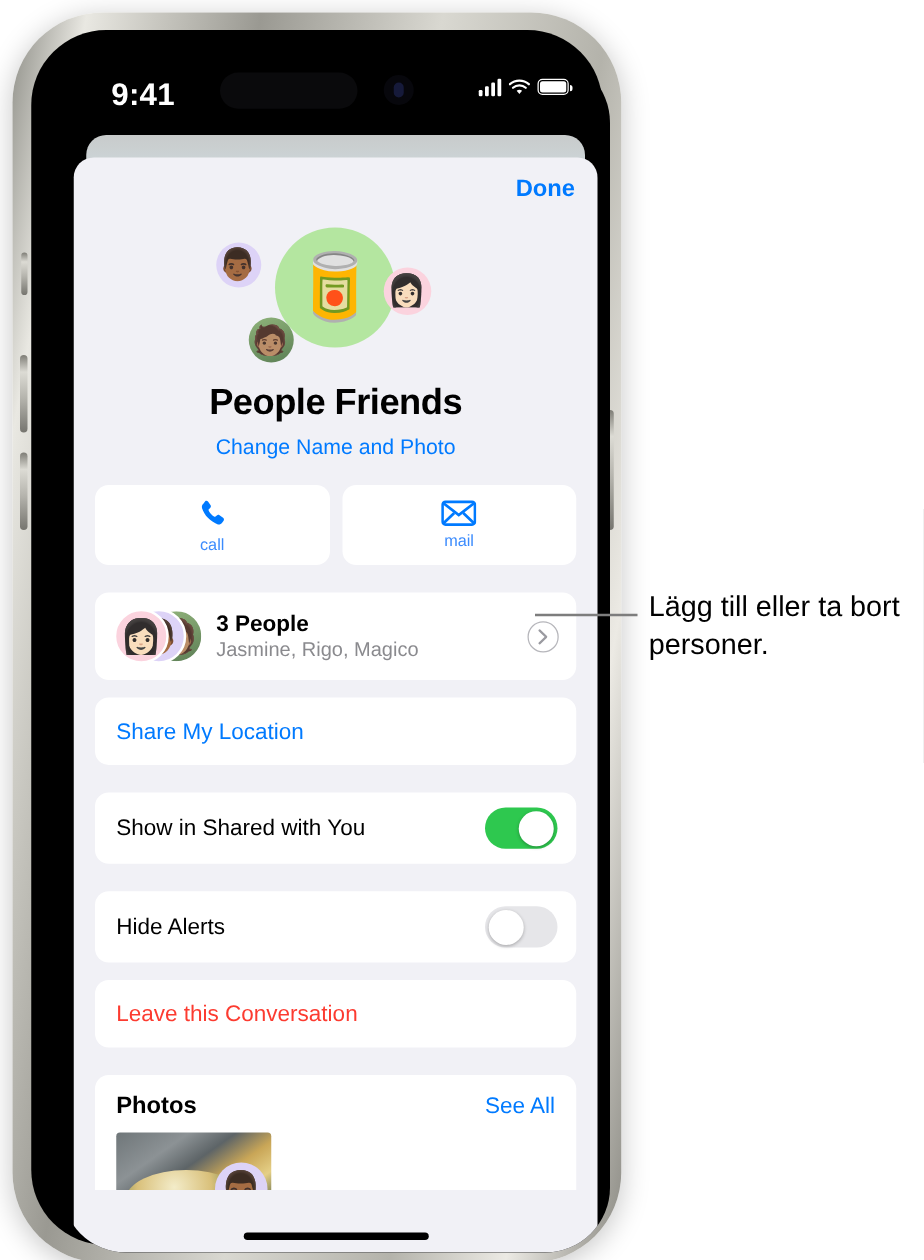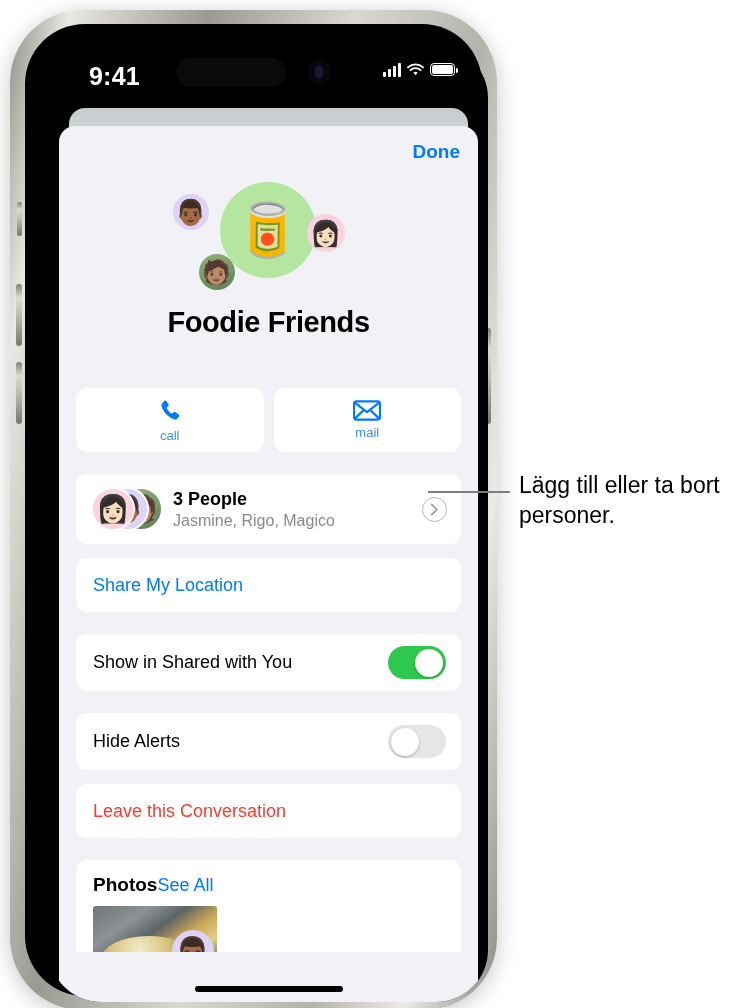--- a/index.html
+++ b/index.html
@@ -203,21 +203,21 @@
     padding: 9px 20px 0 20px; font-size: 14px; color: #8a8a8e; line-height: 1.38;
   }
   .footnote .lm { color: #3b8bfd; cursor: pointer; }
 
   
   .photos-card {
     margin: 0 17px; background: #fff; border-radius: 11px 11px 0 0;
     padding: 14px 0 0 0; height: 92px; overflow: hidden;
   }
   .photos-head {
-    display: flex; align-items: baseline; 
+    display: flex; align-items: baseline; justify-content: space-between;
     padding: 0 17px 10px 17px;
   }
   .photos-title { font-size: 19px; font-weight: bold; color: #000; }
   .see-all { font-size: 18px; color: #007aff; background:none; border:0; cursor:pointer; font-family: inherit; }
   .thumb-strip { padding-left: 17px; position: relative; }
   .thumb {
     width: 124px; height: 60px; border-radius: 3px; overflow: hidden;
     background: linear-gradient(145deg,#6f7679 0%,#8c9295 28%,#5d6467 46%,#c9a657 64%,#e5cf86 80%,#4c5a3f 100%);
     position: relative;
   }
@@ -291,21 +291,22 @@
             <button class="done">Done</button>
           </div>
 
           <div class="group-head">
             <div class="avatar-cluster">
               <div class="group-photo">🥫</div>
               <div class="mini mini-a">👨🏾</div>
               <div class="mini mini-b">👩🏻</div>
               <div class="mini mini-c">🧑🏽</div>
             </div>
-            <div class="group-title">Foodie Friends</div>
+            <div class="group-title">People Friends</div>
+            <button class="change-name">Change Name and Photo</button>
           </div>
 
           <div class="actions">
             <button class="act">
               <svg width="26" height="26" viewBox="0 0 24 24">
                 <path d="M6.6 2.7c.7-.5 1.7-.3 2.2.4l1.8 2.6c.4.6.3 1.5-.3 2l-1 .9c-.2.2-.3.5-.2.8.5 1.5 2.4 3.8 4.3 4.8.3.1.6.1.8-.1l1-.9c.6-.5 1.4-.5 2-.1l2.6 1.8c.7.5.9 1.5.4 2.2l-1.1 1.5c-.8 1.1-2.2 1.6-3.5 1.1-2.3-.8-5-2.7-7-4.7S5.1 10.2 4.3 7.9c-.4-1.3 0-2.7 1.1-3.5z" fill="#007aff"></path>
               </svg>
               <span class="act-label">call</span>
             </button>
             <button class="act">

